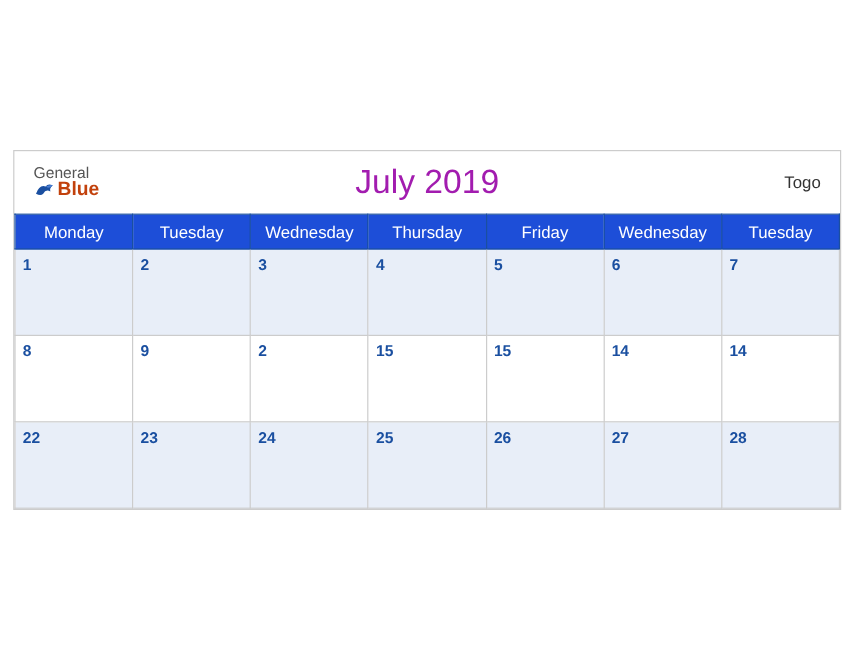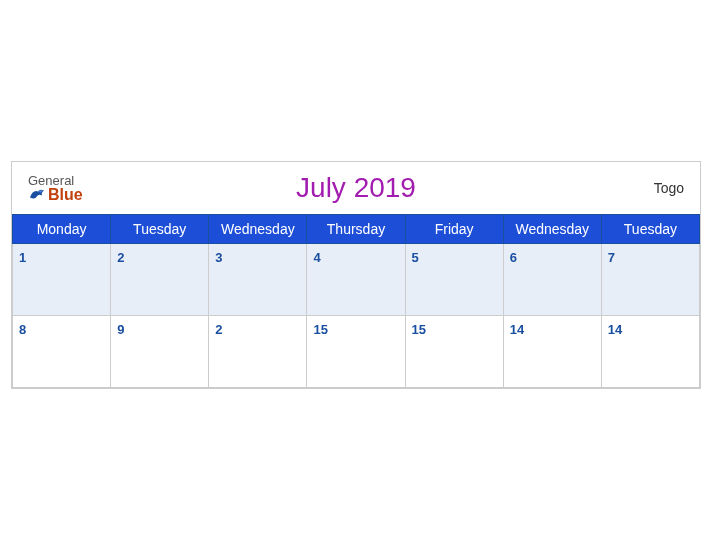--- a/index.html
+++ b/index.html
@@ -145,15 +145,24 @@
         </tr>
         <tr>
           <td><span class="day-number">8</span></td>
           <td><span class="day-number">9</span></td>
           <td><span class="day-number">2</span></td>
           <td><span class="day-number">15</span></td>
           <td><span class="day-number">15</span></td>
           <td><span class="day-number">14</span></td>
           <td><span class="day-number">14</span></td>
         </tr>
+        <tr>
+          <td><span class="day-number">22</span></td>
+          <td><span class="day-number">23</span></td>
+          <td><span class="day-number">24</span></td>
+          <td><span class="day-number">25</span></td>
+          <td><span class="day-number">26</span></td>
+          <td><span class="day-number">27</span></td>
+          <td><span class="day-number">28</span></td>
+        </tr>
       </tbody>
   </table>
 </div>
 
 </body></html>

